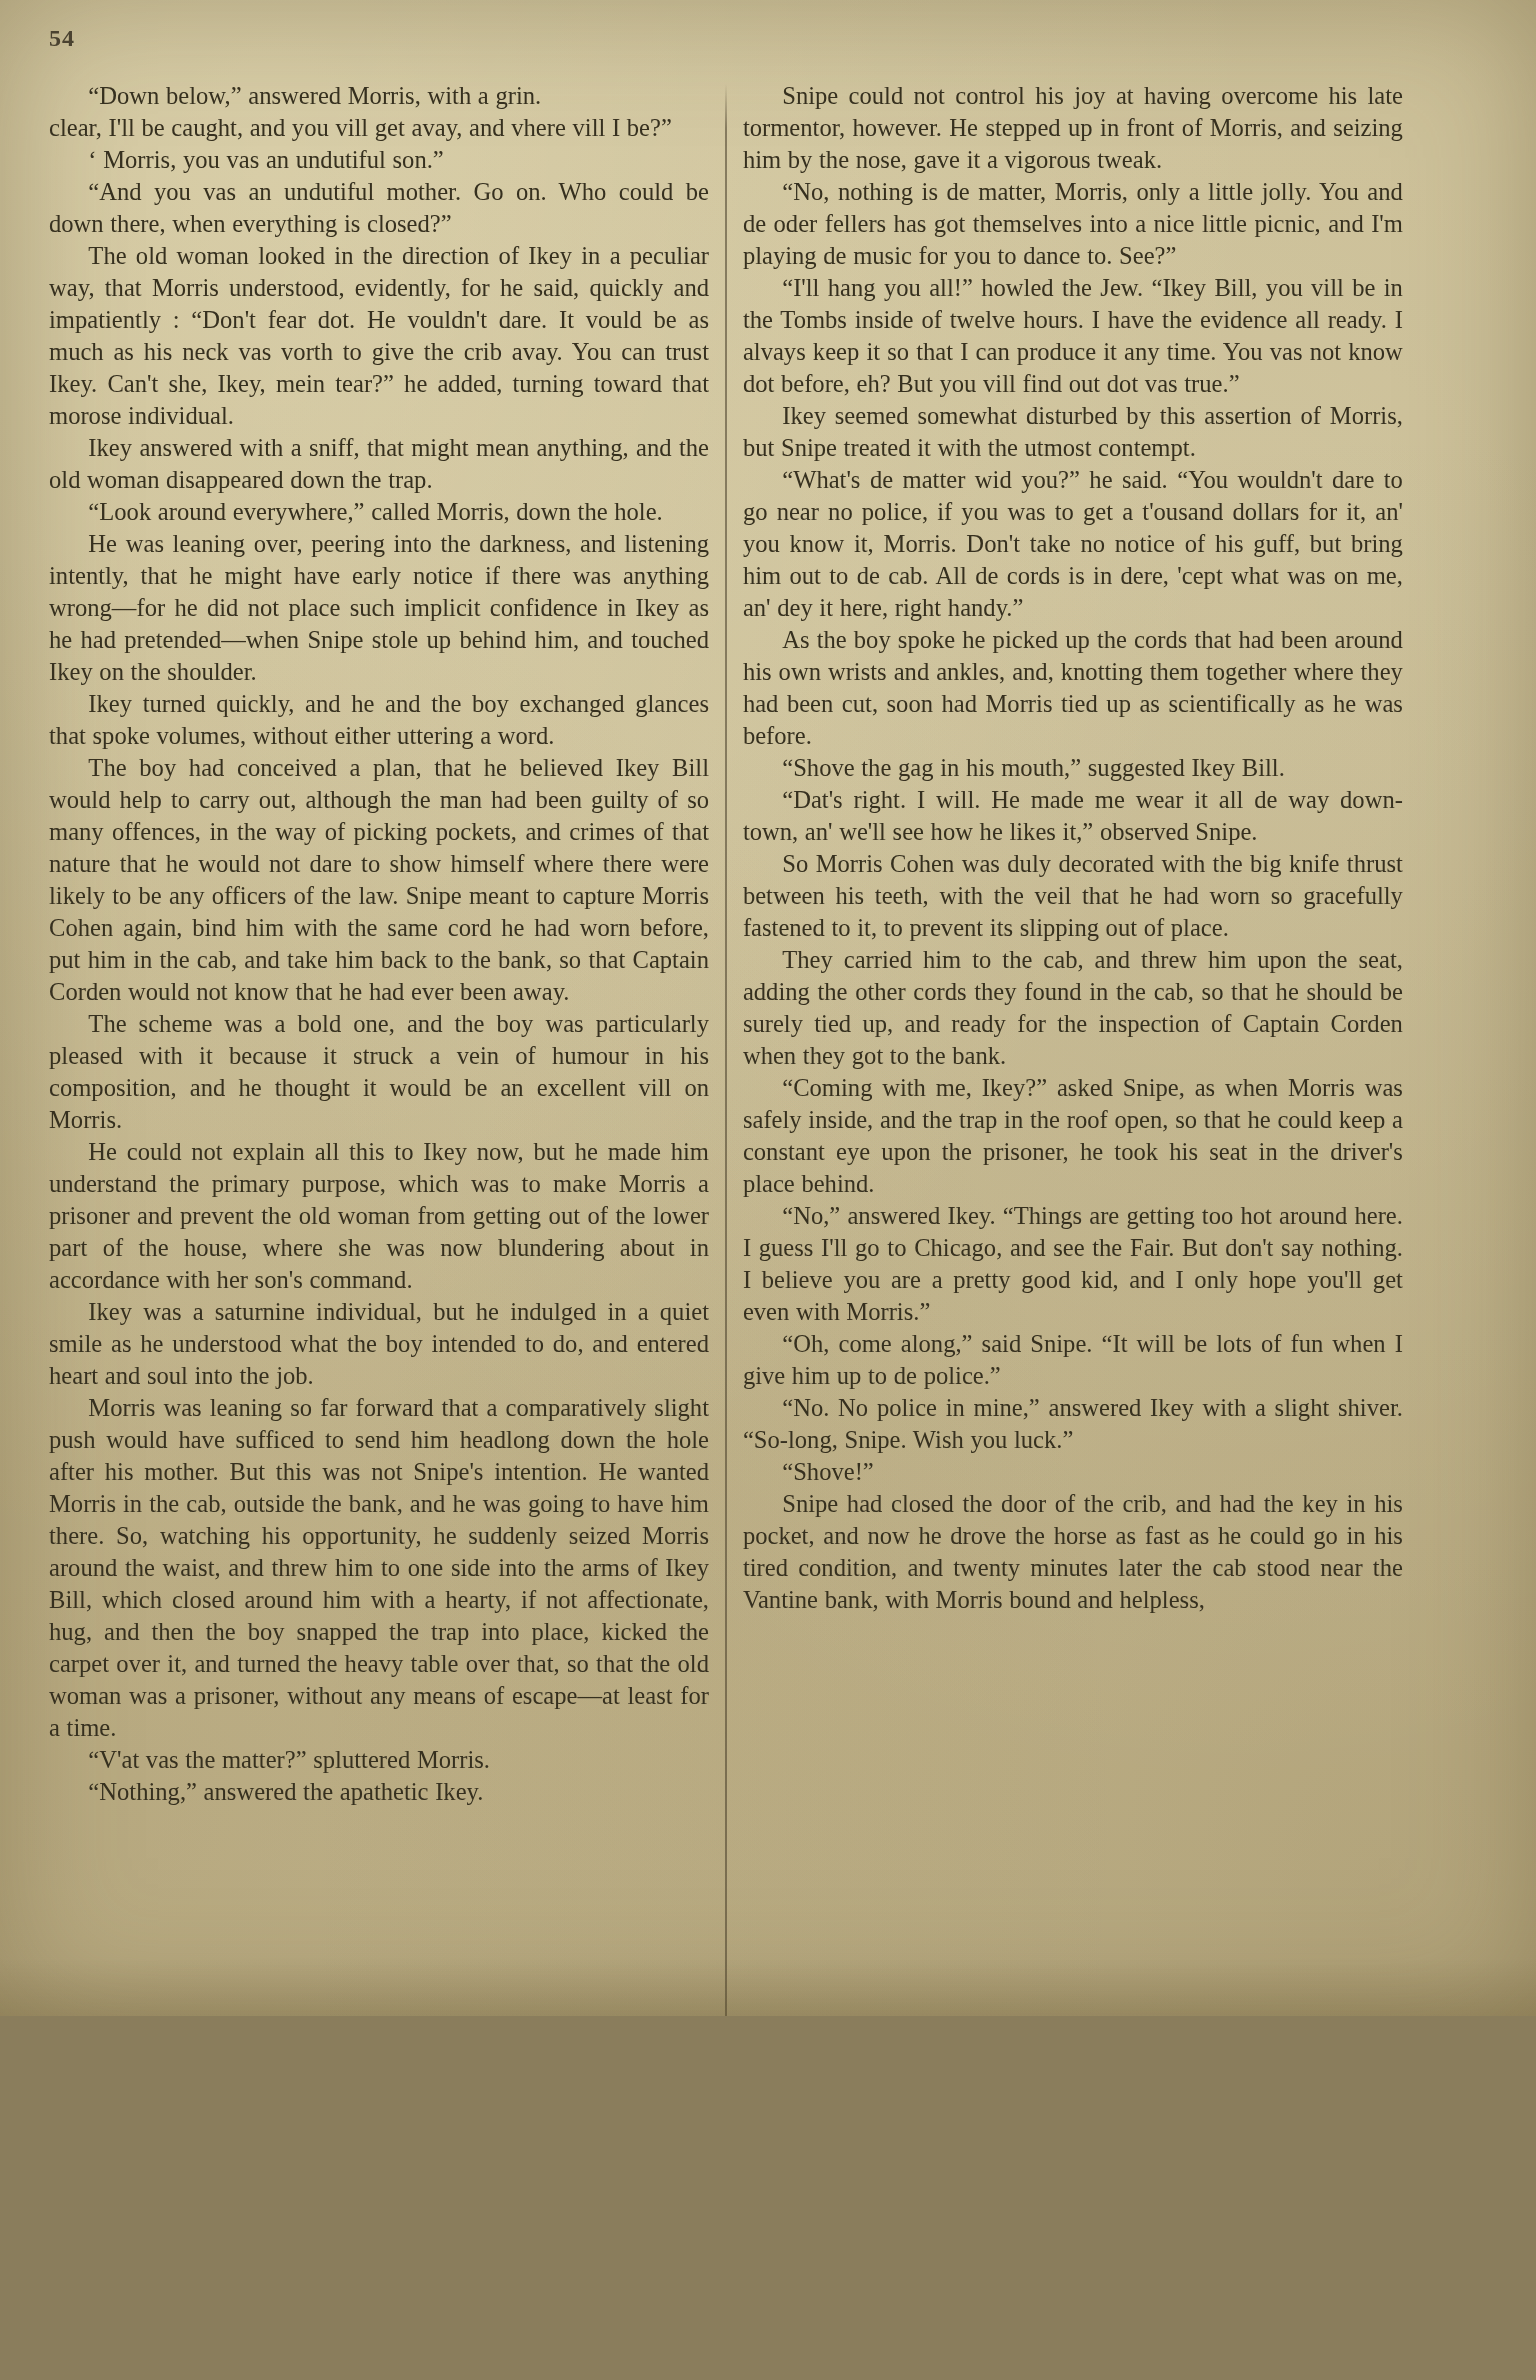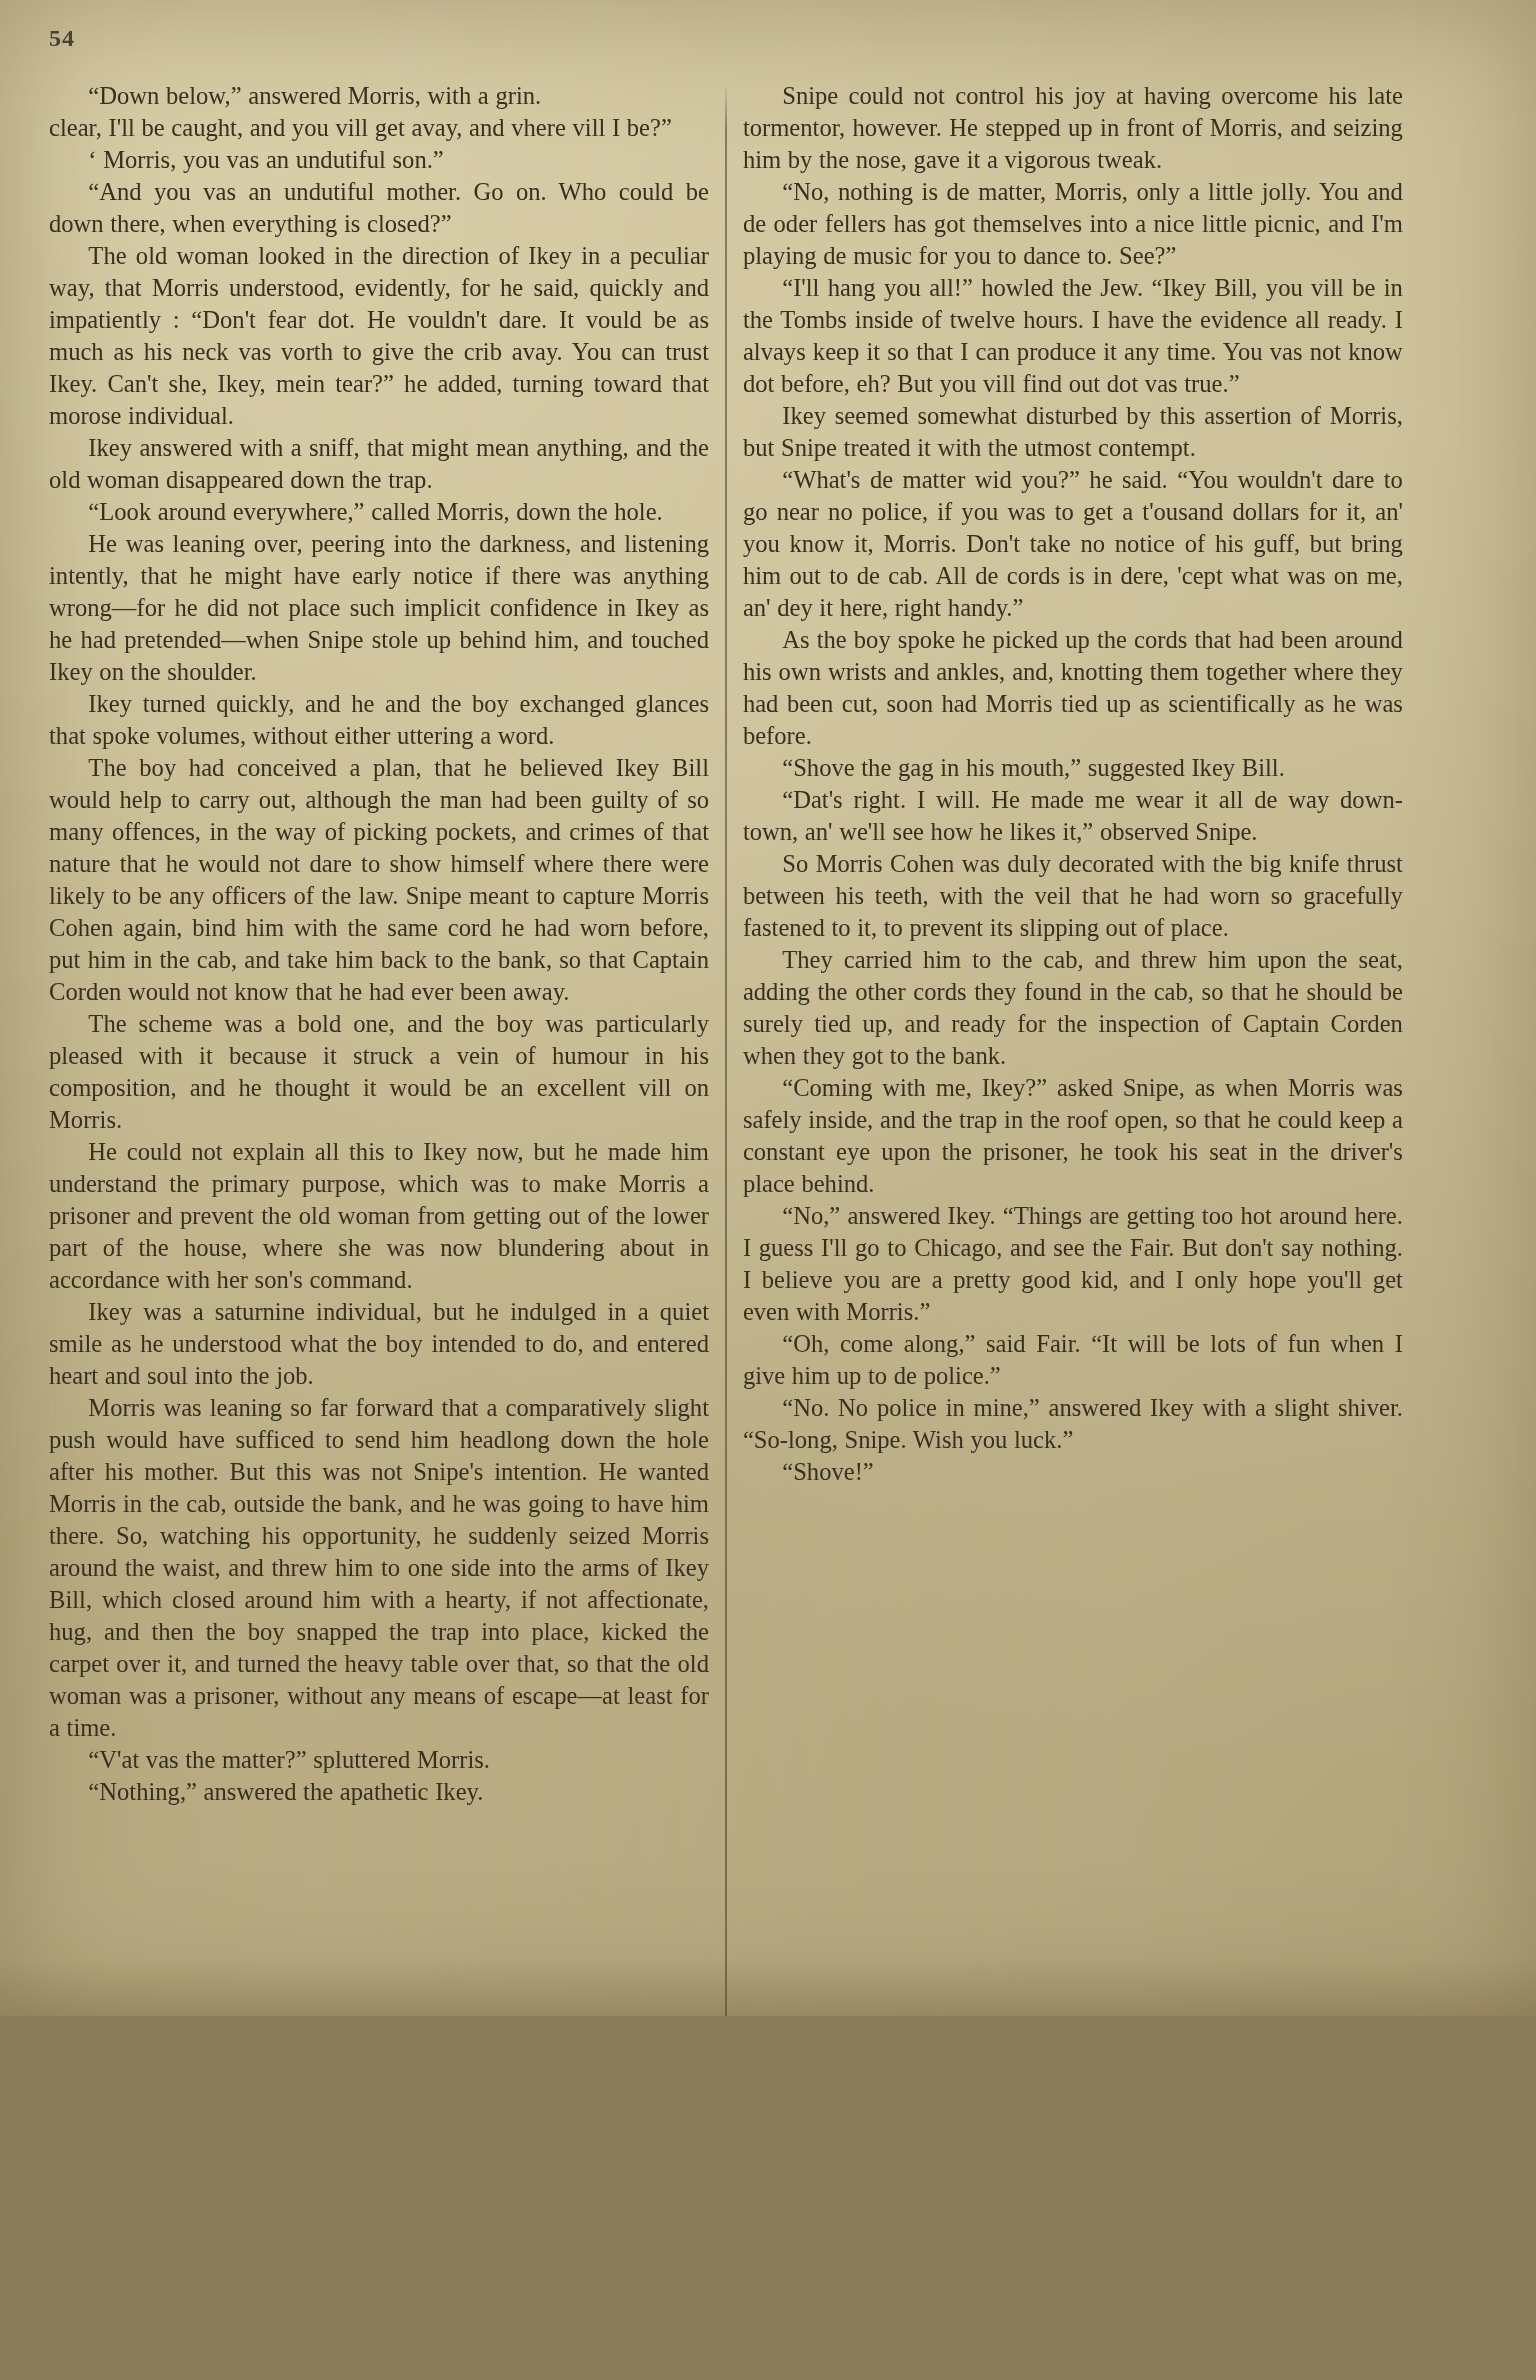--- a/index.html
+++ b/index.html
@@ -110,19 +110,20 @@
         <p class="para">“I'll hang you all!” howled the Jew. “Ikey Bill, you vill be in the Tombs inside of twelve hours. I have the evidence all ready. I alvays keep it so that I can produce it any time. You vas not know dot before, eh? But you vill find out dot vas true.”</p>
         <p class="para">Ikey seemed somewhat disturbed by this assertion of Morris, but Snipe treated it with the utmost contempt.</p>
         <p class="para">“What's de matter wid you?” he said. “You wouldn't dare to go near no police, if you was to get a t'ousand dollars for it, an' you know it, Morris. Don't take no notice of his guff, but bring him out to de cab. All de cords is in dere, 'cept what was on me, an' dey it here, right handy.”</p>
         <p class="para">As the boy spoke he picked up the cords that had been around his own wrists and ankles, and, knotting them together where they had been cut, soon had Morris tied up as scientifically as he was before.</p>
         <p class="para">“Shove the gag in his mouth,” suggested Ikey Bill.</p>
         <p class="para">“Dat's right. I will. He made me wear it all de way down-town, an' we'll see how he likes it,” observed Snipe.</p>
         <p class="para">So Morris Cohen was duly decorated with the big knife thrust between his teeth, with the veil that he had worn so gracefully fastened to it, to prevent its slipping out of place.</p>
         <p class="para">They carried him to the cab, and threw him upon the seat, adding the other cords they found in the cab, so that he should be surely tied up, and ready for the inspection of Captain Corden when they got to the bank.</p>
         <p class="para">“Coming with me, Ikey?” asked Snipe, as when Morris was safely inside, and the trap in the roof open, so that he could keep a constant eye upon the prisoner, he took his seat in the driver's place behind.</p>
         <p class="para">“No,” answered Ikey. “Things are getting too hot around here. I guess I'll go to Chicago, and see the Fair. But don't say nothing. I believe you are a pretty good kid, and I only hope you'll get even with Morris.”</p>
-        <p class="para">“Oh, come along,” said Fair. “It will be lots of fun when I give him up to de police.”</p>
+        <p class="para">“Oh, come along,” said Snipe. “It will be lots of fun when I give him up to de police.”</p>
         <p class="para">“No. No police in mine,” answered Ikey with a slight shiver. “So-long, Snipe. Wish you luck.”</p>
         <p class="para">“Shove!”</p>
+        <p class="para">Snipe had closed the door of the crib, and had the key in his pocket, and now he drove the horse as fast as he could go in his tired condition, and twenty minutes later the cab stood near the Vantine bank, with Morris bound and helpless,</p>
       </div>
   </div>
 </div>
 
 
 </body></html>

